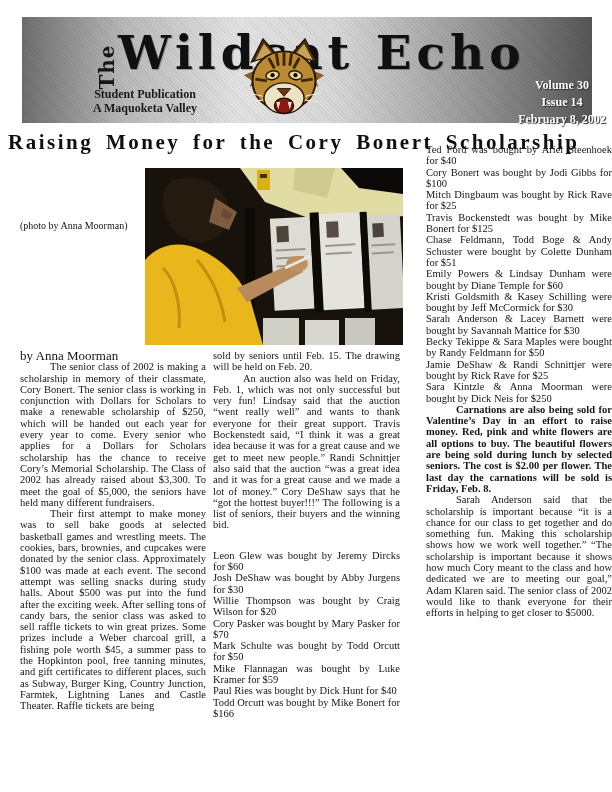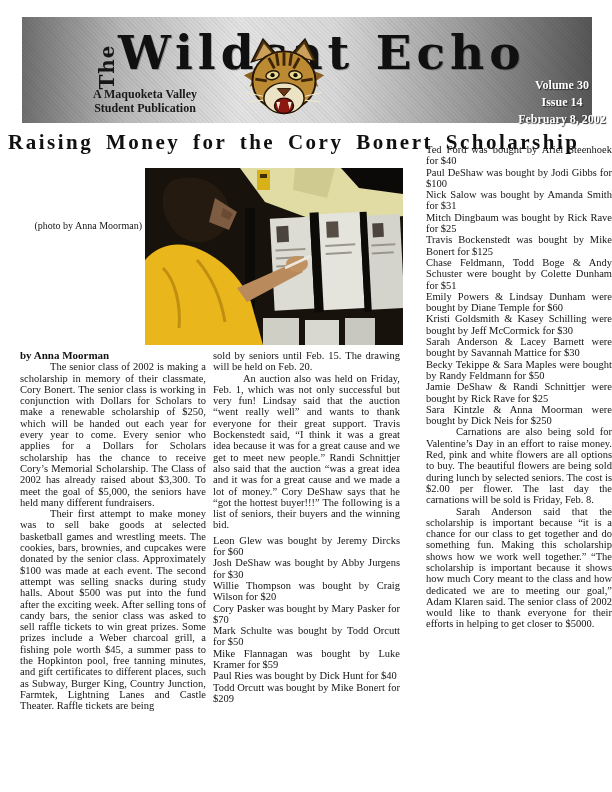--- a/index.html
+++ b/index.html
@@ -41,44 +41,44 @@
   .headline{
     position:absolute;left:8px;top:130px;width:612px;margin:0;text-align:left;
     font-size:21px;font-weight:bold;letter-spacing:2.5px;word-spacing:5px;color:#101010;
   }
   
   .photo{position:absolute;left:145px;top:168px;width:258px;height:177px;}
   .caption{
     position:absolute;left:20px;top:220px;width:122px;
     font-size:10px;line-height:12px;text-align:justify;color:#141414;
   }
-  .caption .credit{text-align:right;}
+  .caption .credit{text-align:left;}
   
   .col{position:absolute;font-size:10.5px;line-height:11.3px;color:#141414;}
   .col p{margin:0;text-align:justify;}
   .col p.indent{text-indent:30px;}
   .col-left{left:20px;top:350px;width:186px;}
   .col-mid{left:213px;top:350px;width:187px;}
   .col-right{left:410px;top:144px;width:186px;margin-left:16px;}
-  .byline{font-weight:bold;font-size:11px;margin:0 0 1px 0;}
-  .list{margin-top:4px;}
+  .byline{font-weight:normal;font-size:13px;margin:0 0 1px 0;}
+  .list{margin-top:19px;}
   .col p.item{text-align:justify;text-indent:0;}
-  .gap-top{margin-top:11px;}
+  .gap-top{margin-top:11px;font-weight:bold;}
 </style>
 </head>
 <body>
 
 <div class="page">
 
   <div class="banner">
     <span class="masthead-the">The</span>
     <span class="masthead-title">Wildcat Echo</span>
     <div class="publisher">
+      <div>Student Publication</div>
       <div>A Maquoketa Valley</div>
-      <div>Student Publication</div>
     </div>
     <div class="issue-info">
       <div>Volume 30</div>
       <div>Issue 14</div>
       <div>February 8, 2002</div>
     </div>
   </div>
 
   <svg class="wildcat" viewBox="0 0 100 90">
     <polygon points="16,26 28,2 42,18" fill="#4a3212" stroke="#201404" stroke-width="1.5"></polygon>
@@ -153,29 +153,28 @@
     <p>sold by seniors until Feb. 15. The drawing will be held on Feb. 20.</p>
     <p class="indent">An auction also was held on Friday, Feb. 1, which was not only successful but very fun!  Lindsay said that the auction “went really well” and wants to thank everyone for their great support. Travis Bockenstedt said, “I think it was a great idea because it was for a great cause and we get to meet new people.” Randi Schnittjer also said that the auction “was a great idea and it was for a great cause and we made a lot of money.” Cory DeShaw says that he “got the hottest buyer!!!” The following is a list of seniors, their buyers and the winning bid.</p>
     <div class="list">
       <p class="item">Leon Glew was bought by Jeremy Dircks for $60</p>
       <p class="item">Josh DeShaw was bought by Abby Jurgens for $30</p>
       <p class="item">Willie Thompson was bought by Craig Wilson for $20</p>
       <p class="item">Cory Pasker was bought by Mary Pasker for $70</p>
       <p class="item">Mark Schulte was bought by Todd Orcutt for $50</p>
       <p class="item">Mike Flannagan was bought by Luke Kramer for $59</p>
       <p class="item">Paul Ries was bought by Dick Hunt for $40</p>
-      <p class="item">Todd Orcutt was bought by Mike Bonert for $209</p>
+      <p class="item">Todd Orcutt was bought by Mike Bonert for $166</p>
     </div>
   </div>
 
   <div class="col col-right">
     <div>
       <p class="item">Ted Ford was bought by Ariel Steenhoek for $40</p>
-      <p class="item">Paul DeShaw was bought by Jodi Gibbs for $100</p>
-      <p class="item">Nick Salow was bought by Amanda Smith for $31</p>
+      <p class="item">Cory Bonert was bought by Jodi Gibbs for $100</p>
       <p class="item">Mitch Dingbaum was bought by Rick Rave for $25</p>
       <p class="item">Travis Bockenstedt was bought by Mike Bonert for $125</p>
       <p class="item">Chase Feldmann, Todd Boge &amp; Andy Schuster were bought by Colette Dunham for $51</p>
       <p class="item">Emily Powers &amp; Lindsay Dunham were bought by Diane Temple for $60</p>
       <p class="item">Kristi Goldsmith &amp; Kasey Schilling were bought by Jeff McCormick for $30</p>
       <p class="item">Sarah Anderson &amp; Lacey Barnett were bought by Savannah Mattice for $30</p>
       <p class="item">Becky Tekippe &amp; Sara Maples were bought by Randy Feldmann for $50</p>
       <p class="item">Jamie DeShaw &amp; Randi Schnittjer were bought by Rick Rave for $25</p>
       <p class="item">Sara Kintzle &amp; Anna Moorman were bought by Dick Neis for $250</p>
     </div>

